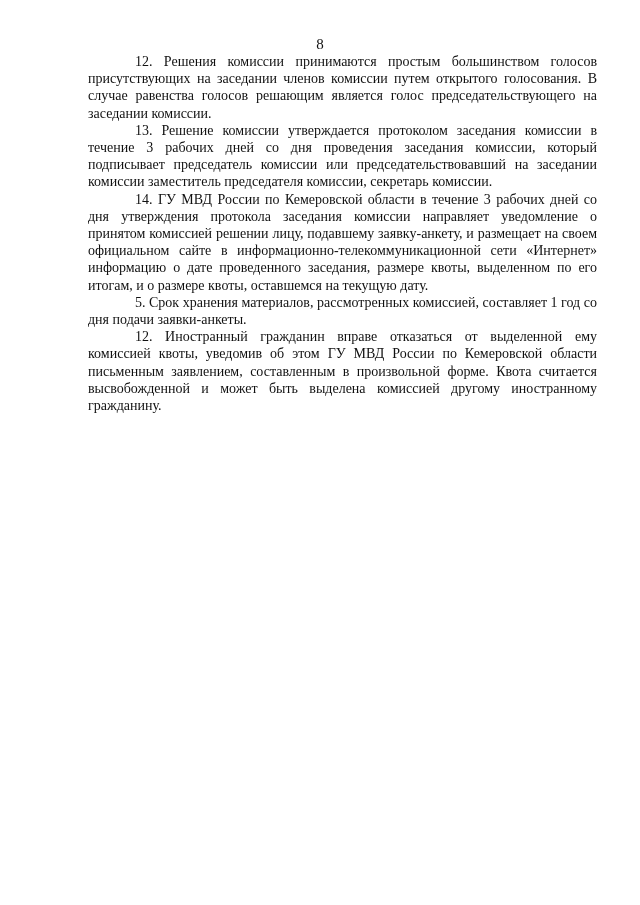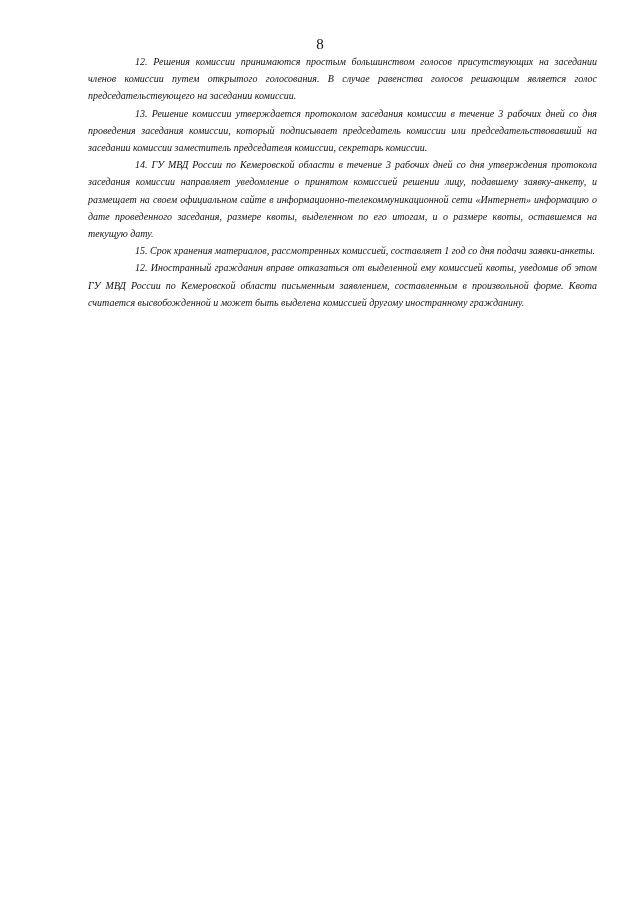--- a/index.html
+++ b/index.html
@@ -32,34 +32,33 @@
       line-height: 17px;
     }
     .body-text {
       position: absolute;
       top: 53px;
       left: 88px;
       width: 509px;
     }
     .para {
       margin: 0;
-      font-size: 10px;
+      font-size: 14px;
       line-height: 17.2px;
       text-align: justify;
       text-indent: 47px;
       hyphens: none;
-      font-style: italic;
     }
   </style>
 </head>
 <body>
 
 <div class="page">
   <div class="page-number">8</div>
 
   <div class="body-text">
     <p class="para">12. Решения комиссии принимаются простым большинством голосов присутствующих на заседании членов комиссии путем открытого голосования. В случае равенства голосов решающим является голос председательствующего на заседании комиссии.</p>
     <p class="para">13. Решение комиссии утверждается протоколом заседания комиссии в течение 3 рабочих дней со дня проведения заседания комиссии, который подписывает председатель комиссии или председательствовавший на заседании комиссии заместитель председателя комиссии, секретарь комиссии.</p>
     <p class="para">14. ГУ МВД России по Кемеровской области в течение 3 рабочих дней со дня утверждения протокола заседания комиссии направляет уведомление о принятом комиссией решении лицу, подавшему заявку-анкету, и размещает на своем официальном сайте в информационно-телекоммуникационной сети «Интернет» информацию о дате проведенного заседания, размере квоты, выделенном по его итогам, и о размере квоты, оставшемся на текущую дату.</p>
-    <p class="para">15. Срок хранения материалов, рассмотренных комиссией, составляет 1 год со дня подачи заявки-анкеты.</p>
+    <p class="para">5. Срок хранения материалов, рассмотренных комиссией, составляет 1 год со дня подачи заявки-анкеты.</p>
     <p class="para">12. Иностранный гражданин вправе отказаться от выделенной ему комиссией квоты, уведомив об этом ГУ МВД России по Кемеровской области письменным заявлением, составленным в произвольной форме. Квота считается высвобожденной и может быть выделена комиссией другому иностранному гражданину.</p>
   </div>
 </div>
 
 </body></html>

